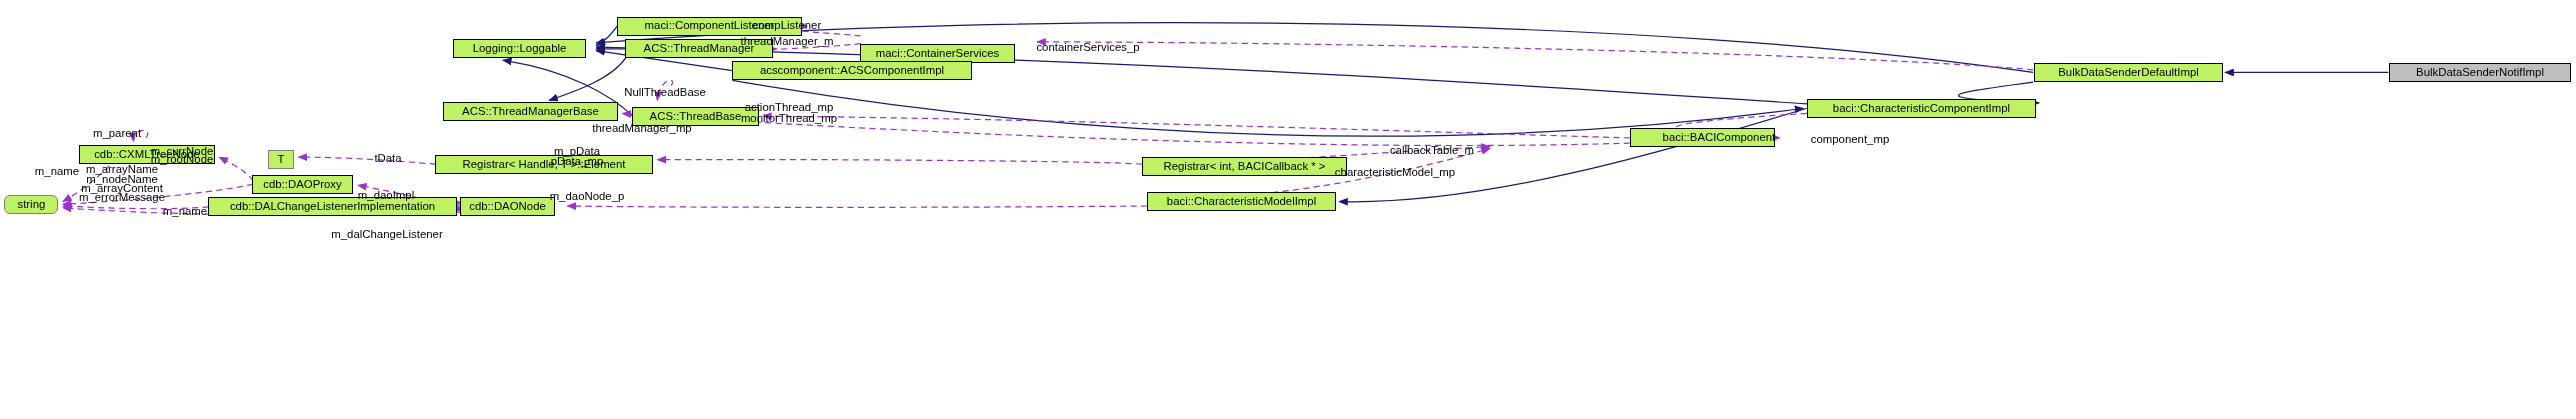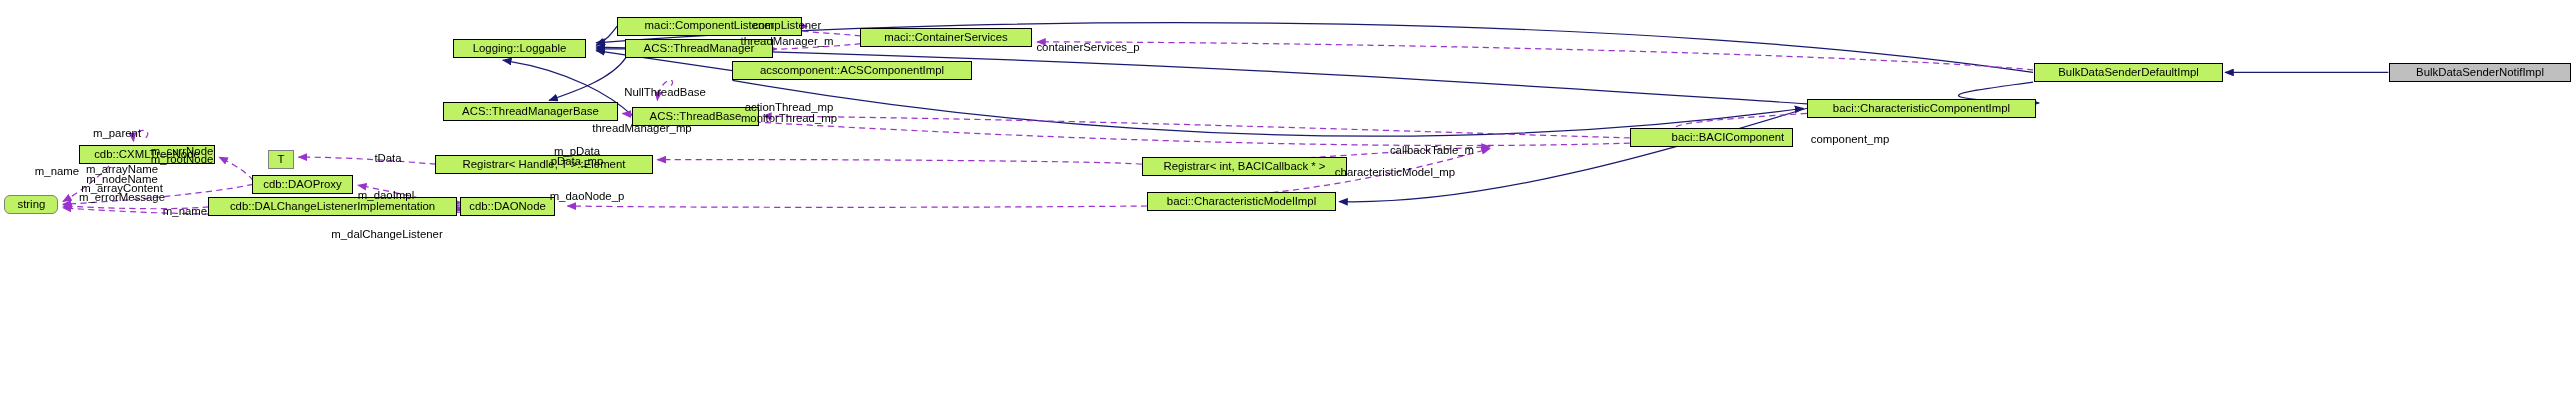--- a/index.html
+++ b/index.html
@@ -66,21 +66,21 @@
       <path d="M124,190 C110,205 90,220 71,231"></path>
       <path d="M289,211 C250,220 150,230 71,234"></path>
       <path d="M238,237 C200,240 150,240 71,236"></path>
       <path d="M527,234 C480,230 350,228 527,232"></path>
     </g>
   </svg>
 
   <div class="node" style="left:617px;top:16.6px;width:185px;">
     <span>maci::ComponentListener</span>
   </div>
-  <div class="node" style="left:860px;top:28px;width:172px;">
+  <div class="node" style="left:860px;top:44px;width:155px;">
     <span>maci::ContainerServices</span>
   </div>
   <div class="node" style="left:453px;top:39px;width:133px;">
     <span>Logging::Loggable</span>
   </div>
   <div class="node" style="left:625px;top:39px;width:148px;">
     <span>ACS::ThreadManager</span>
   </div>
   <div class="node" style="left:732px;top:61px;width:240px;">
     <span>acscomponent::ACSComponentImpl</span>
@@ -93,21 +93,21 @@
   </div>
   <div class="node" style="left:1807px;top:99px;width:229px;">
     <span>baci::CharacteristicComponentImpl</span>
   </div>
   <div class="node" style="left:443px;top:102px;width:175px;">
     <span>ACS::ThreadManagerBase</span>
   </div>
   <div class="node" style="left:632px;top:107px;width:127px;">
     <span>ACS::ThreadBase</span>
   </div>
-  <div class="node" style="left:1630px;top:128px;width:163px;padding-left:38px;">
+  <div class="node" style="left:1630px;top:128px;width:145px;padding-left:38px;">
     <span>baci::BACIComponent</span>
   </div>
   <div class="node" style="left:79px;top:145px;width:136px;">
     <span>cdb::CXMLTreeNode</span>
   </div>
   <div class="node gray-border" style="left:268px;top:150px;width:26px;">
     <span>T</span>
   </div>
   <div class="node" style="left:435px;top:155px;width:218px;">
     <span>Registrar&lt; Handle, T &gt;::Element</span>

